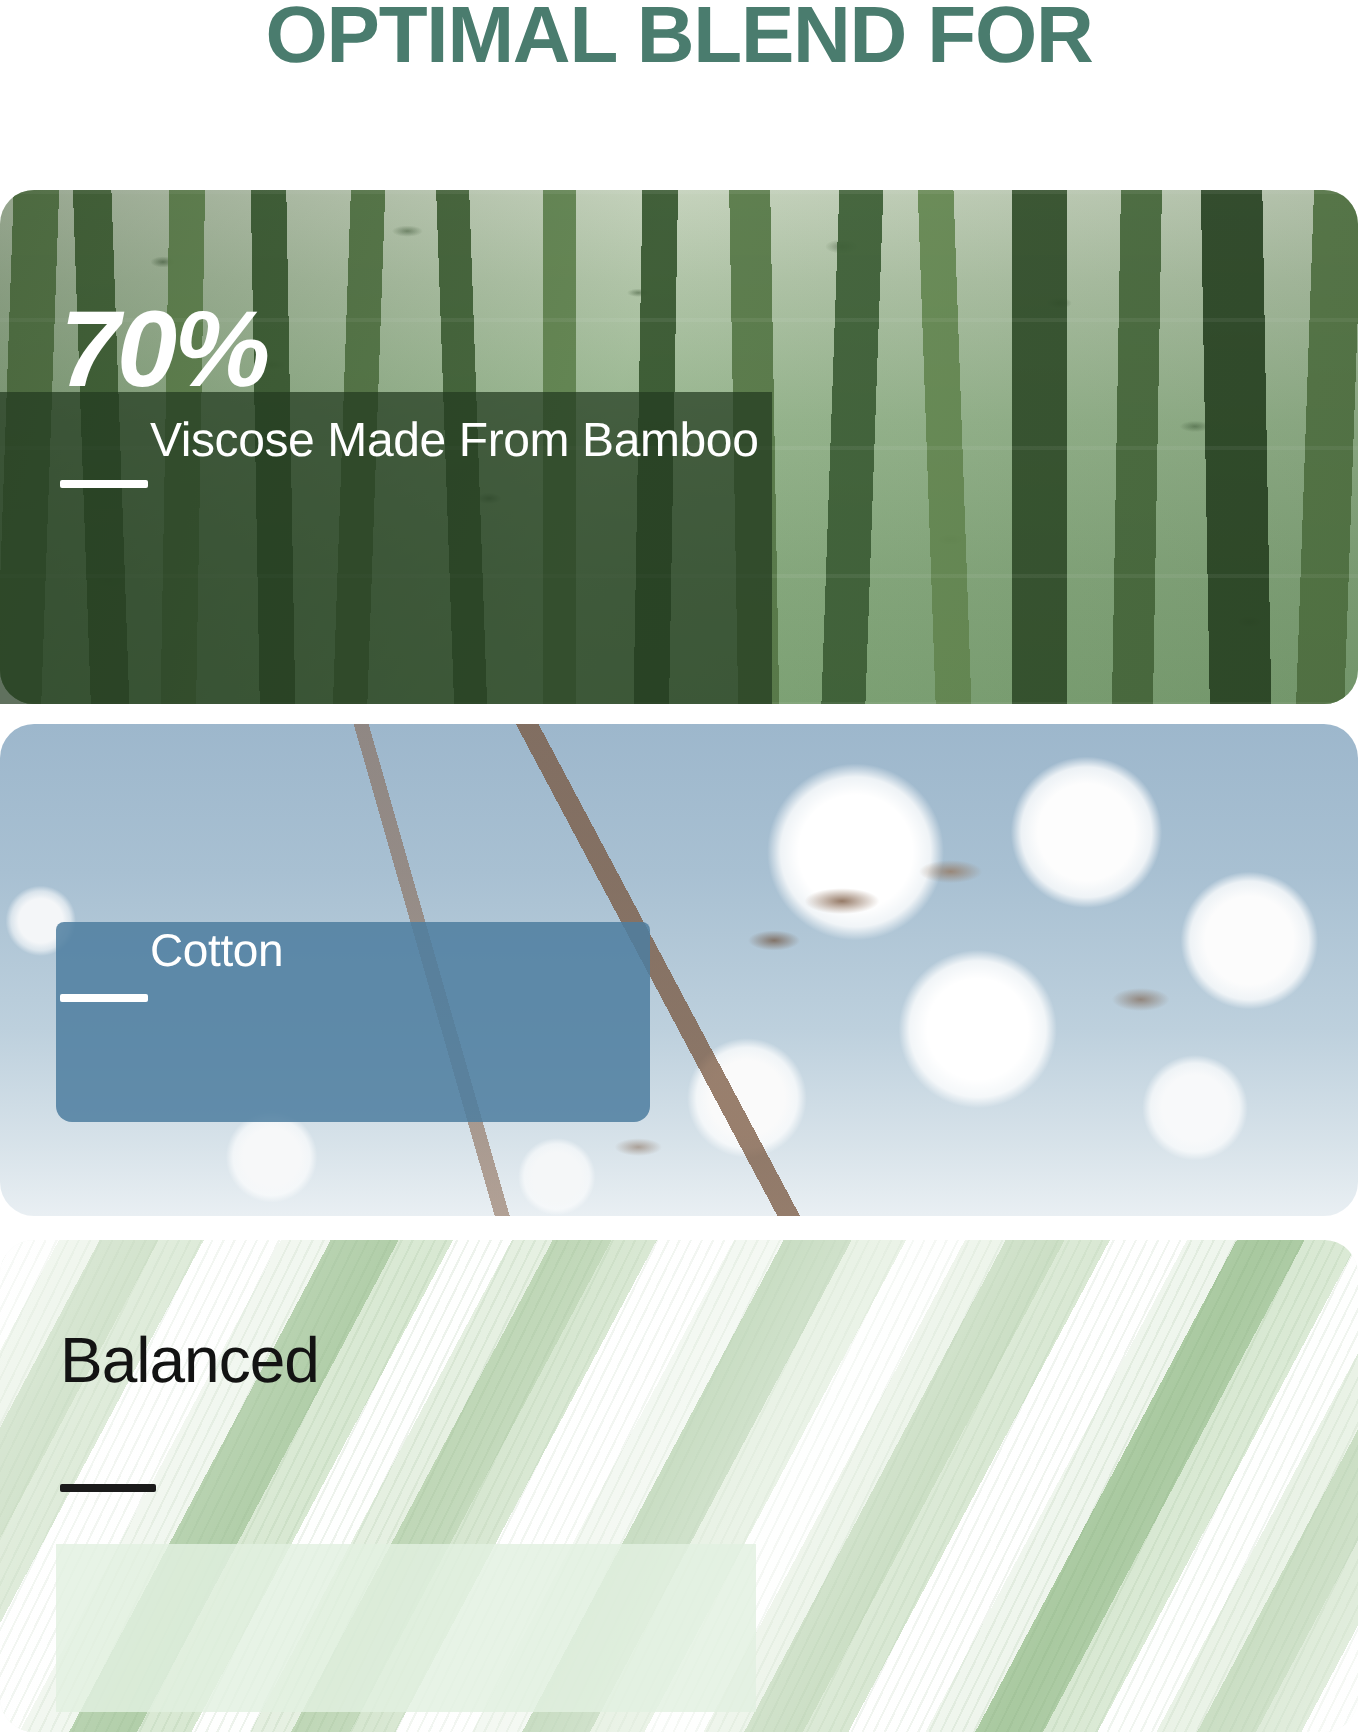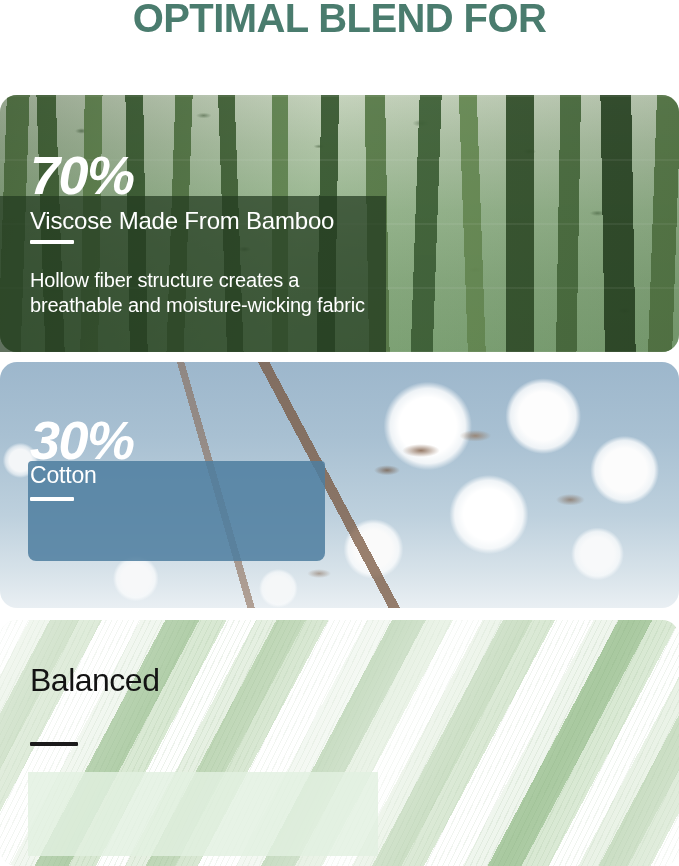--- a/index.html
+++ b/index.html
@@ -164,20 +164,21 @@
   }
   #bamboo-pct{ left:30px; top:148px; }
   #cotton-pct{ left:30px; top:413px; }
 
   .sub{
     position:absolute;
     color:#ffffff;
     font-size:24px;
     line-height:27px;
     letter-spacing:-0.2px;
+    margin-left:45px;
   }
   #bamboo-sub{ left:30px; top:207px; }
   #cotton-sub{ left:30px; top:462px; font-size:23px; }
 
   .rule{ position:absolute; height:4px; background:#ffffff; width:44px; border-radius:1px; }
   #bamboo-rule{ left:30px; top:240px; }
   #cotton-rule{ left:30px; top:497px; }
   #blend-rule{ left:30px; top:742px; background:#1b1b1b; width:48px; height:4px; }
 
   .desc{
@@ -220,29 +221,27 @@
     <div class="bg bamboo-base"></div>
     <div class="bg bamboo-leaves"></div>
     <div class="bg bamboo-stalks"></div>
     <div class="bg bamboo-nodes"></div>
     <div class="bg bamboo-shade"></div>
   </div>
   <div class="overlay" id="bamboo-overlay-box"></div>
   <div class="pct" id="bamboo-pct">70%</div>
   <div class="sub" id="bamboo-sub">Viscose Made From Bamboo</div>
   <div class="rule" id="bamboo-rule"></div>
-  <div class="desc" id="bamboo-desc">Hollow fiber structure creates a breathable and moisture-wicking fabric</div>
 
   <div class="panel" id="panel-cotton">
     <div class="bg cotton-sky"></div>
     <div class="bg cotton-bolls"></div>
     <div class="bg cotton-husk"></div>
   </div>
   <div class="overlay" id="cotton-overlay-box"></div>
-  <div class="pct" id="cotton-pct">30%</div>
   <div class="sub" id="cotton-sub">Cotton</div>
   <div class="rule" id="cotton-rule"></div>
 
   <div class="panel" id="panel-blend">
     <div class="bg fabric-base"></div>
     <div class="bg fabric-strands"></div>
     <div class="bg fabric-fine"></div>
     <div class="bg fabric-gloss"></div>
   </div>
   <div id="blend-title">

